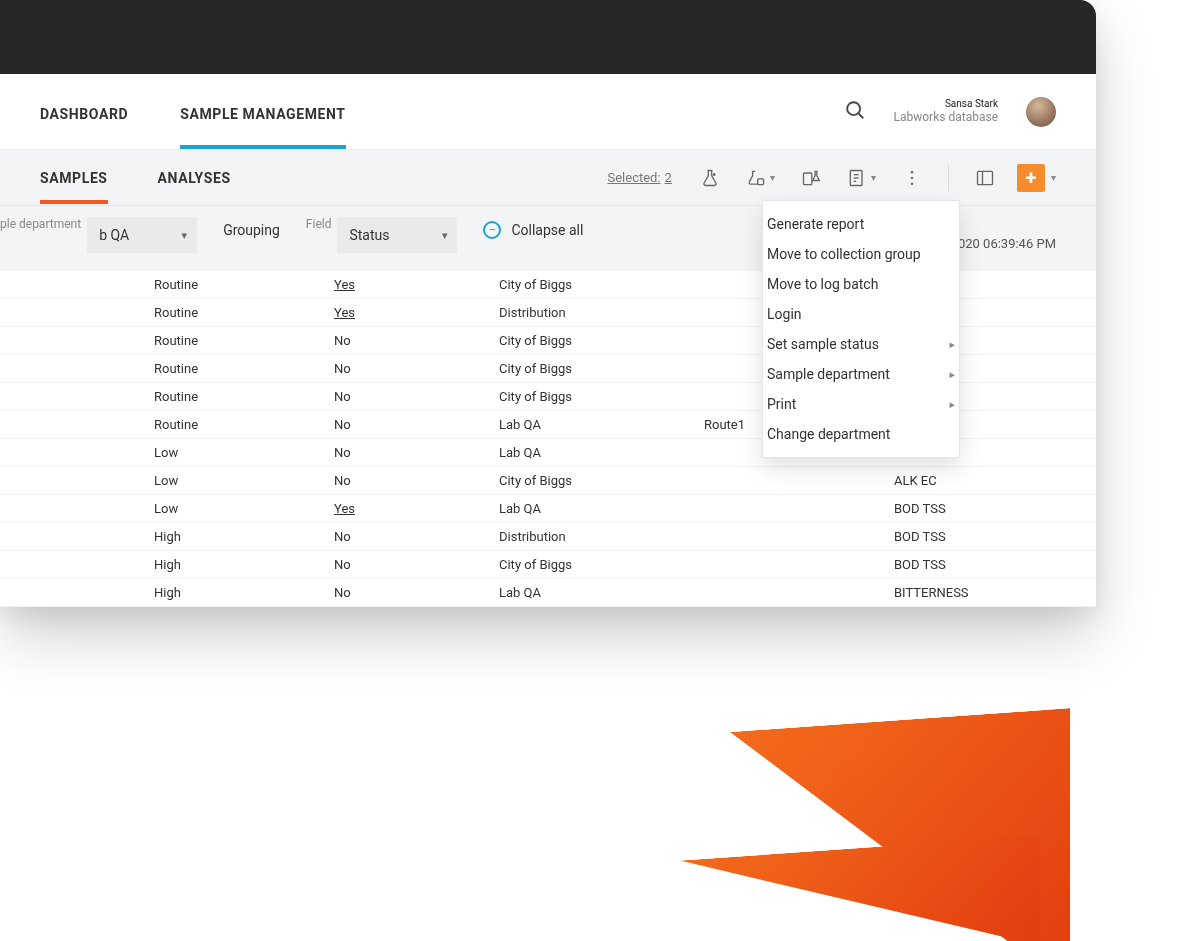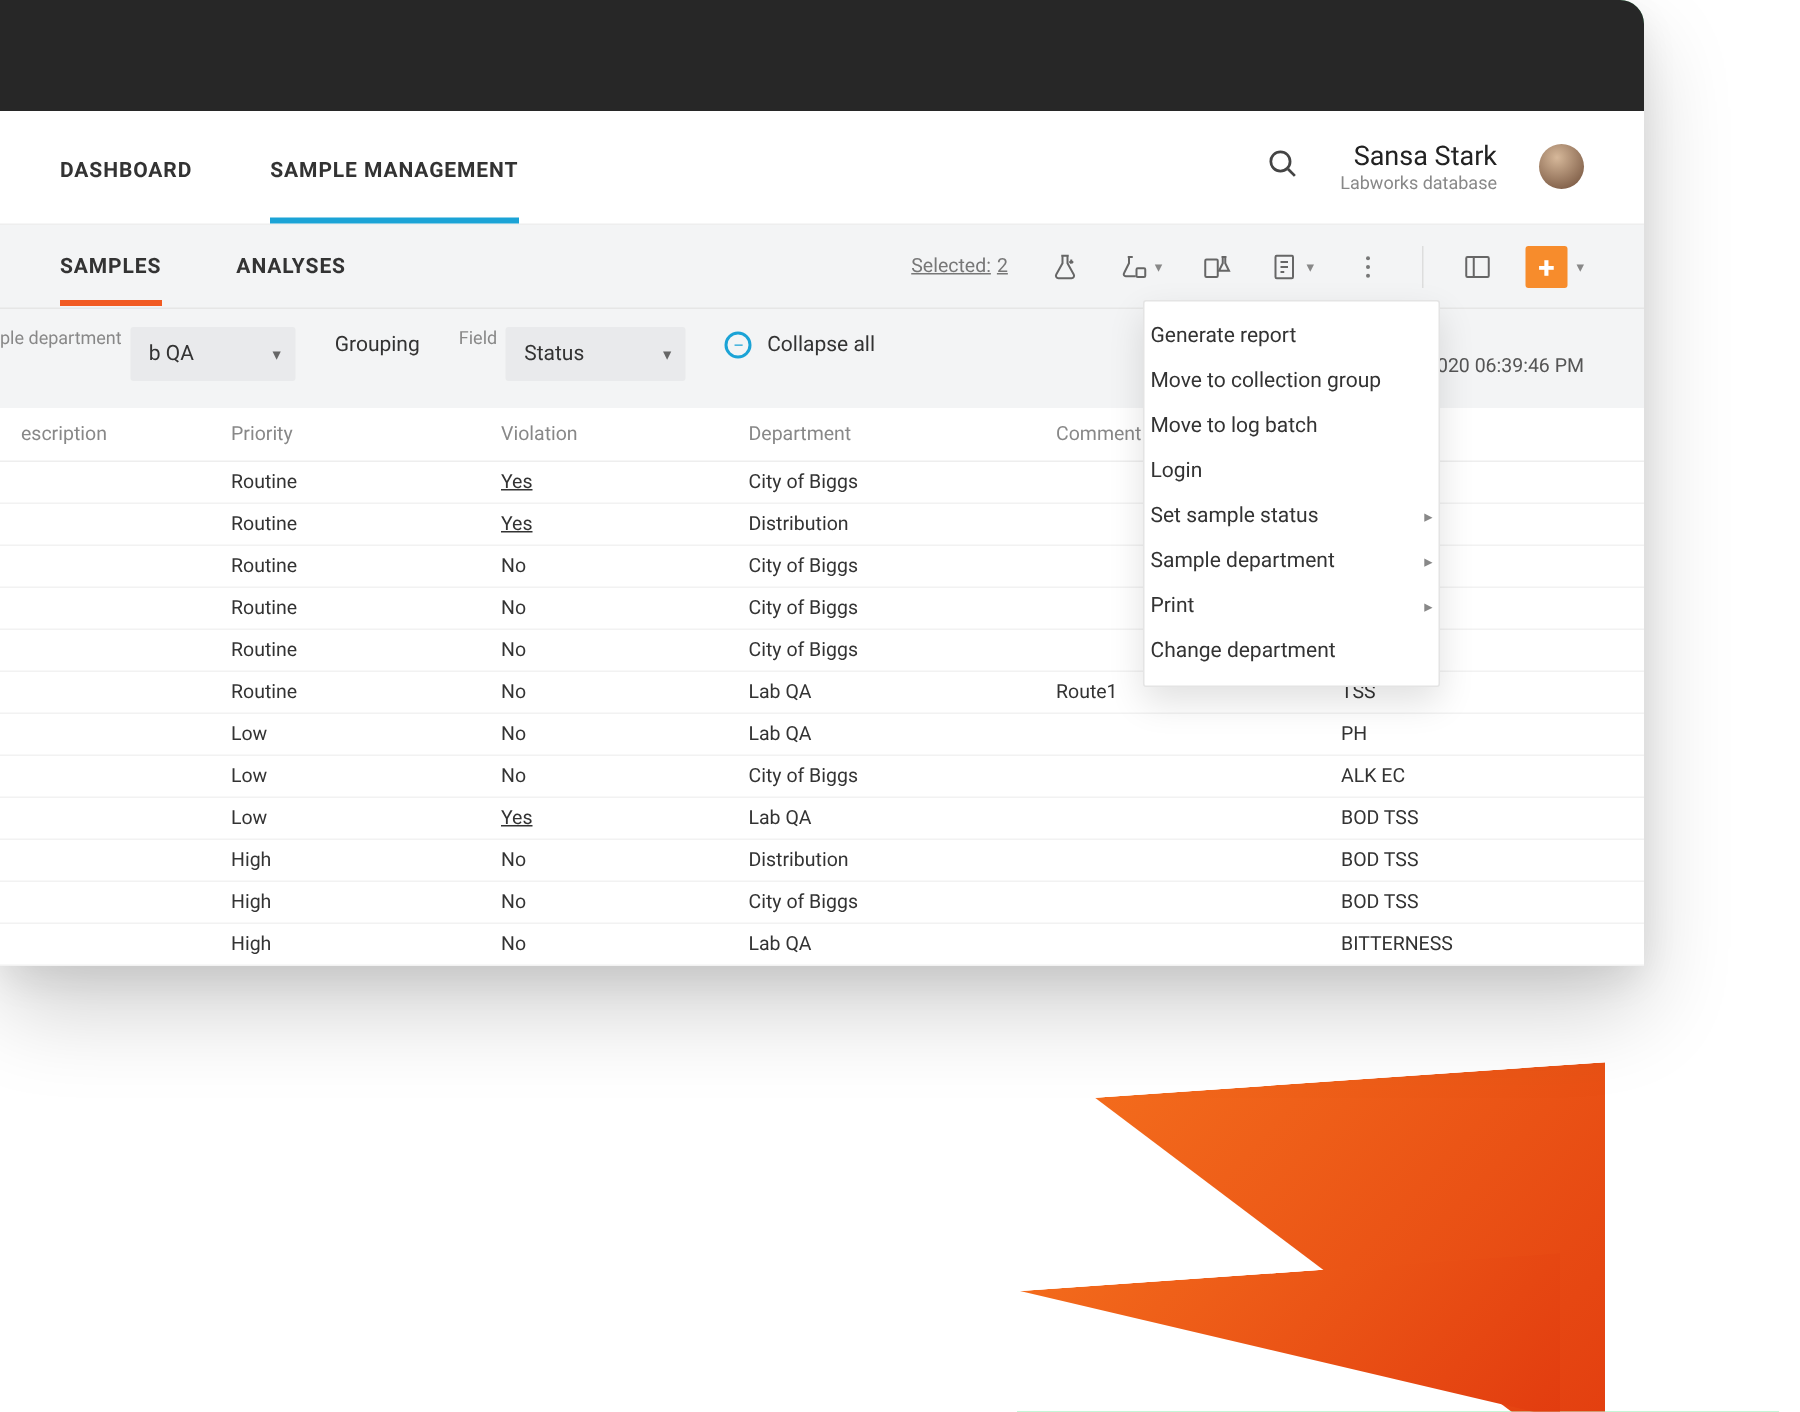--- a/index.html
+++ b/index.html
@@ -49,21 +49,21 @@
   background: #1ba3d6;
 }
 .mainnav .right {
   margin-left: auto;
   display: flex;
   align-items: center;
   gap: 28px;
 }
 .search-icon svg { width: 22px; height: 22px; stroke: #444; }
 .user-block { text-align: right; line-height: 1.2; }
-.user-name { font-size: 18px; color: #222; }
+.user-name { font-size: 10px; color: #222; }
 .user-db { font-size: 12px; color: #888; }
 .avatar { width: 30px; height: 30px; border-radius: 50%; background: radial-gradient(circle at 40% 30%, #d6b89a, #6c4a35); }
 
 .subnav {
   height: 56px;
   background: #f3f4f5;
   display: flex;
   align-items: center;
   padding: 0 40px;
   border-bottom: 1px solid #e6e6e6;
@@ -300,28 +300,20 @@
               <path d="M3 4v5h5"></path>
             </svg>
         </span>
         <span>01/15/2020 06:39:46 PM</span>
       </div>
     </div>
   </div>
 
 
   <div class="tablewrap">
-    <div class="thead">
-      <div class="th col-desc">escription</div>
-      <div class="th col-pri">Priority</div>
-      <div class="th col-vio">Violation</div>
-      <div class="th col-dept">Department</div>
-      <div class="th col-comm">Comment</div>
-      <div class="th col-anal"></div>
-    </div>
     <div id="tbody">
         <div class="trow">
           <div class="td col-desc"></div>
           <div class="td col-pri">Routine</div>
           <div class="td col-vio link">Yes</div>
           <div class="td col-dept">City of Biggs</div>
           <div class="td col-comm"></div>
           <div class="td col-anal">PH_FIELD</div>
         </div>
         <div class="trow">

